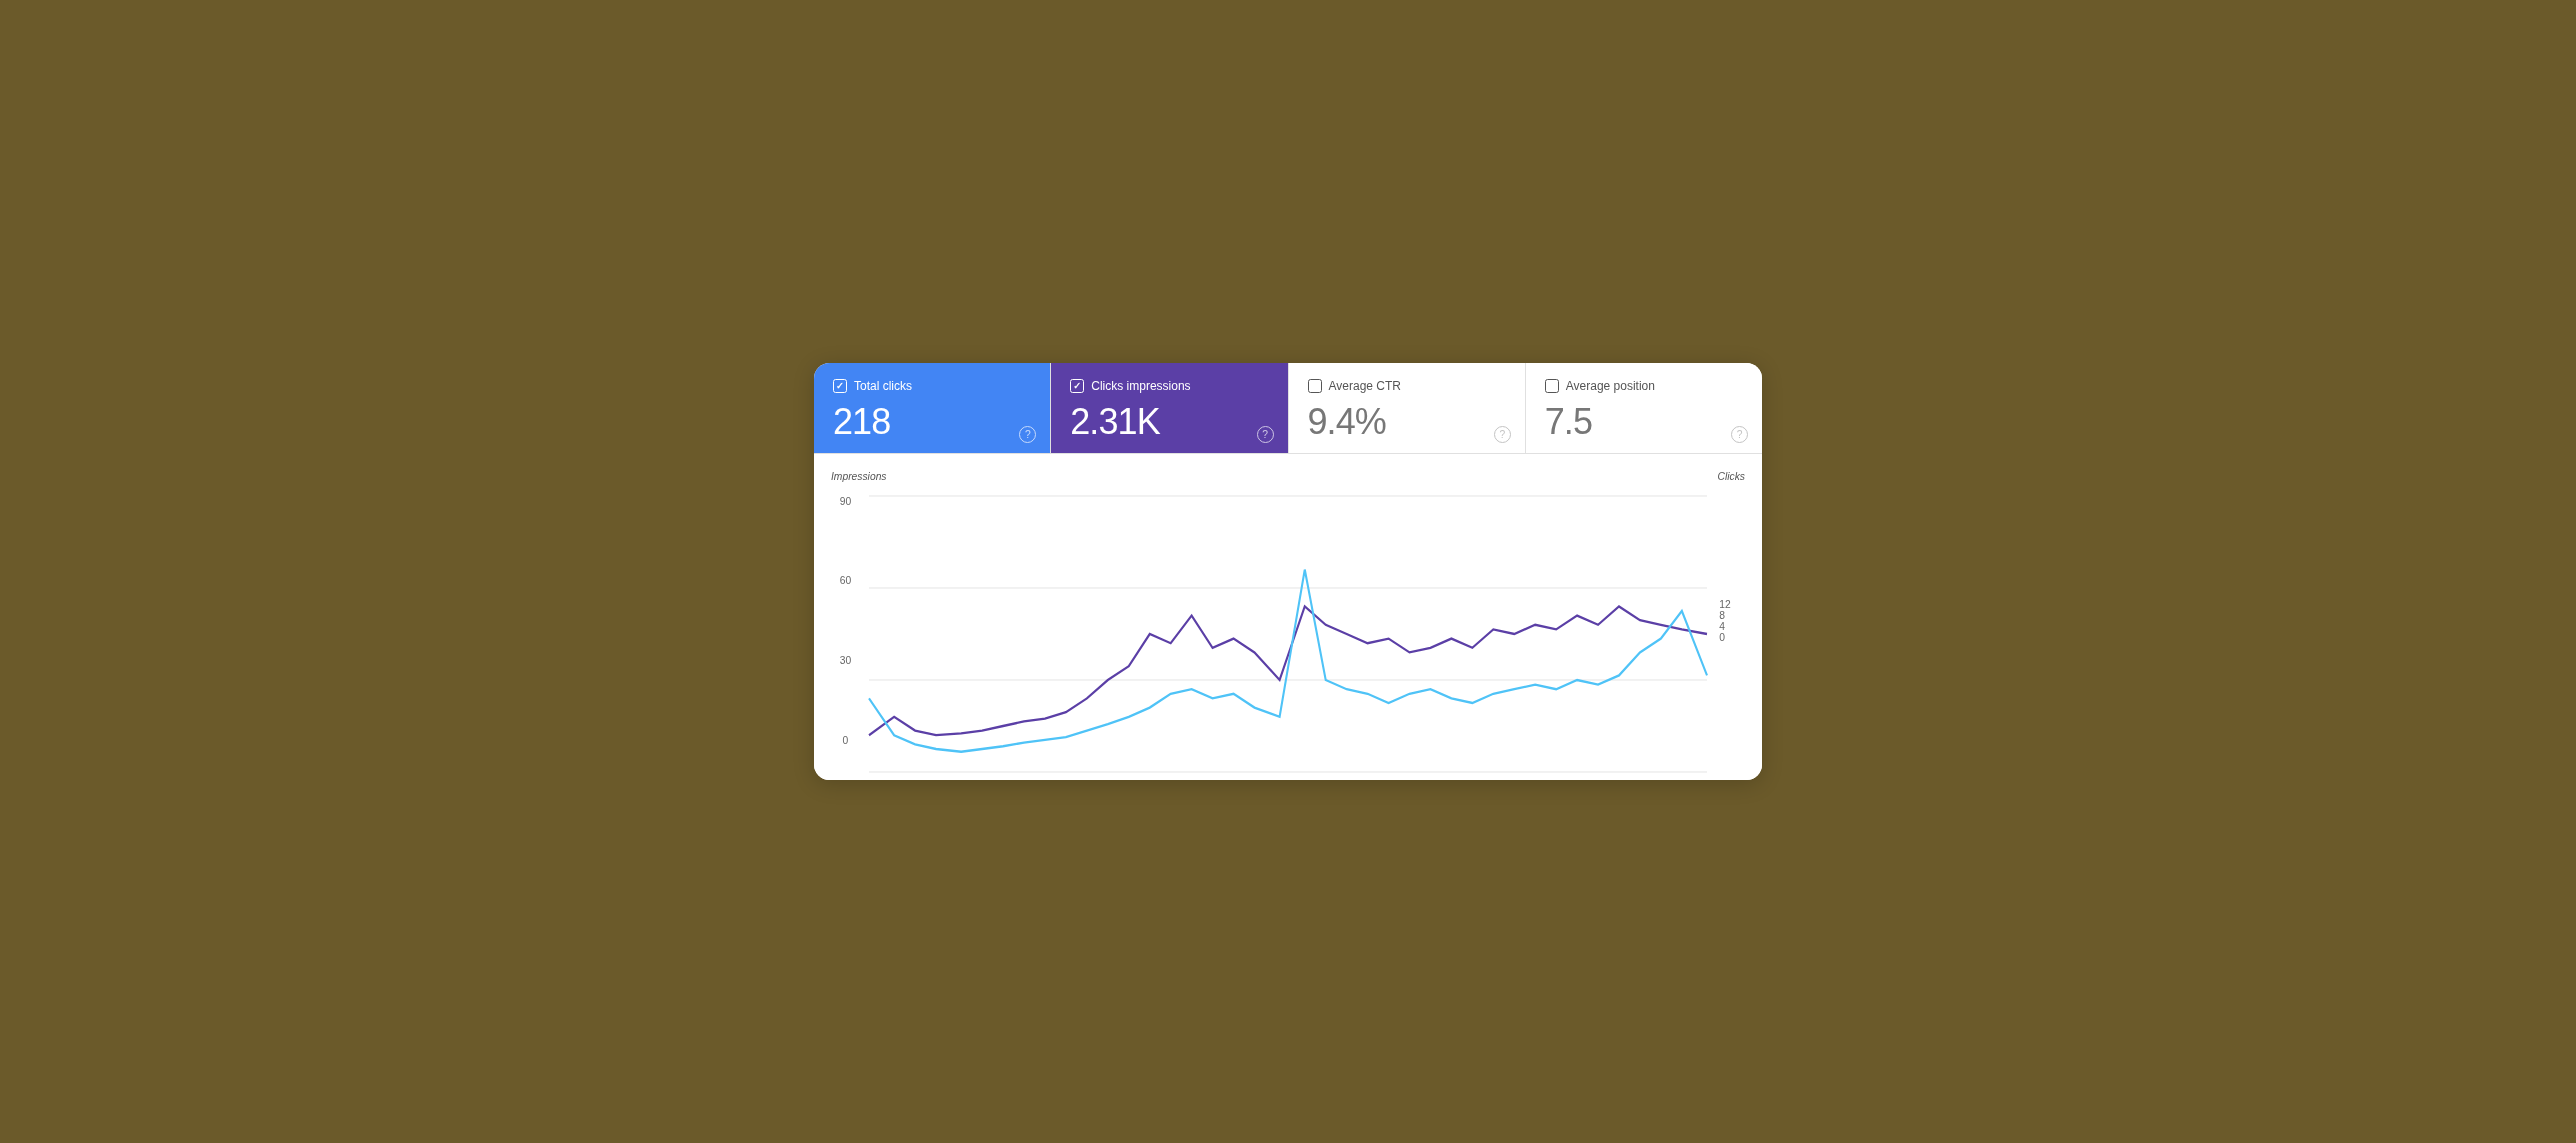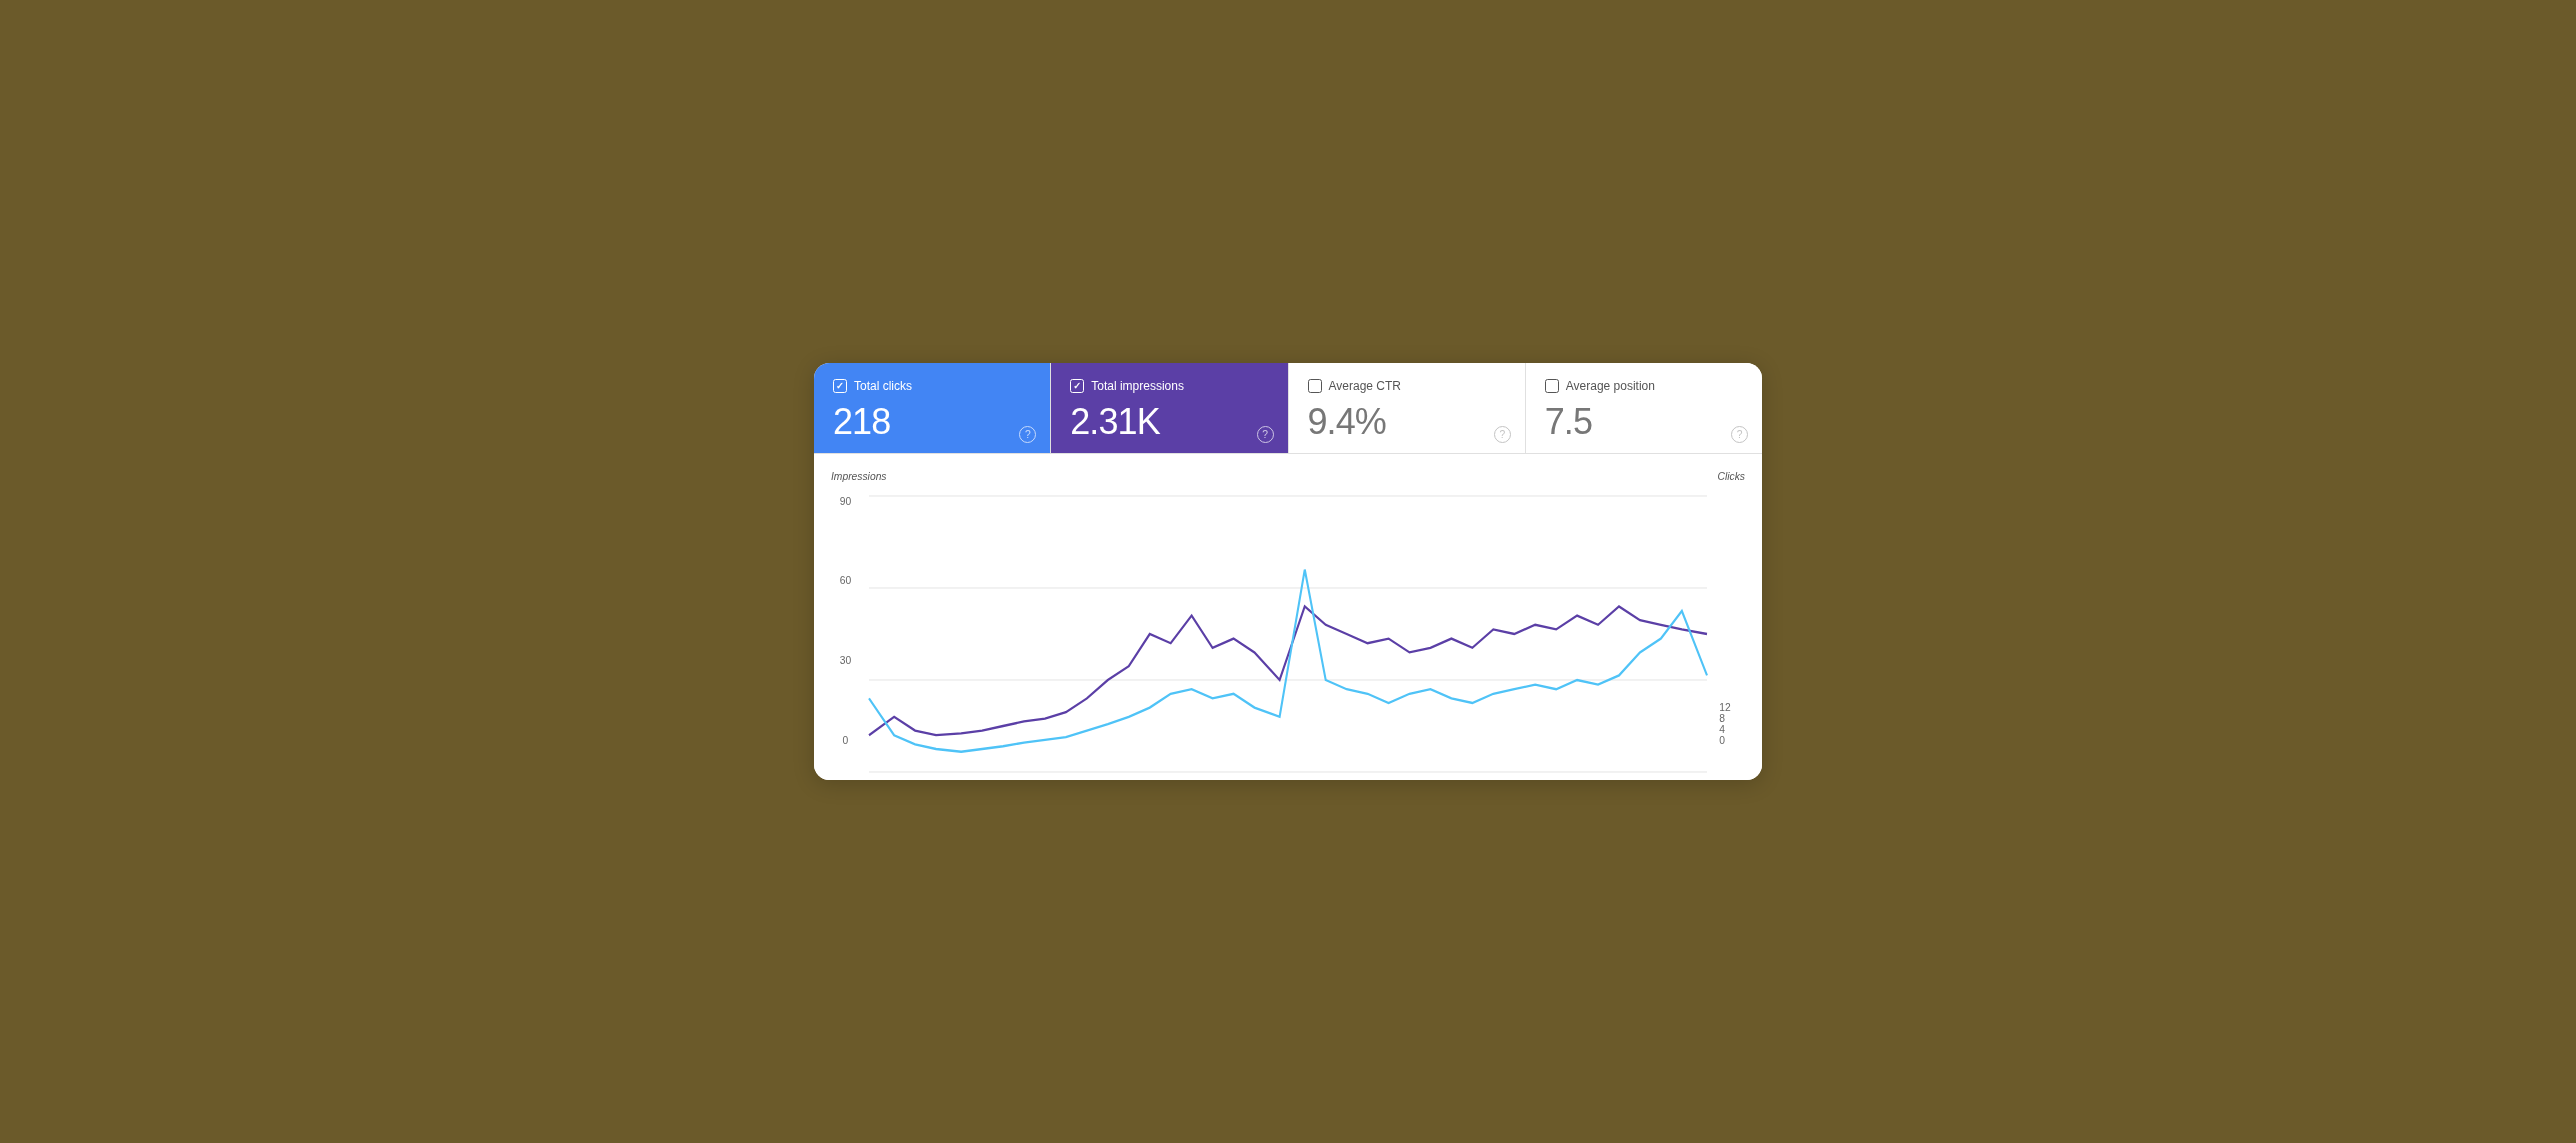--- a/index.html
+++ b/index.html
@@ -130,21 +130,21 @@
         <div class="metric-checkbox checked"></div>
         <span>Total clicks</span>
       </div>
       <div class="metric-value">218</div>
       <div class="metric-help">?</div>
     </div>
 
     <div class="metric-tile active-purple">
       <div class="metric-label-row">
         <div class="metric-checkbox checked"></div>
-        <span>Total impressions</span>
+        <span>Clicks impressions</span>
       </div>
       <div class="metric-value">2.31K</div>
       <div class="metric-help">?</div>
     </div>
 
     <div class="metric-tile inactive">
       <div class="metric-label-row">
         <div class="metric-checkbox"></div>
         <span>Average CTR</span>
       </div>
@@ -168,21 +168,21 @@
 
     <div style="position:relative; margin: 15.5px 0 0 0;">
 
       <div style="position:absolute; left:0; top:0; bottom:26px; width:34px; display:flex; flex-direction:column; justify-content:space-between; align-items:center; font-size:10.3px; color:#666; padding-right:5.2px;">
         <span>90</span>
         <span>60</span>
         <span>30</span>
         <span>0</span>
       </div>
 
-      <div style="position:absolute; right:0; top:0; bottom:26px; width:31px; display:flex; flex-direction:column; justify-content:flex-end; align-items:flex-start; font-size:10.3px; color:#666; padding-left:5.2px;">
+      <div style="position:absolute; right:0; top:0; bottom:26px; width:31px; display:flex; flex-direction:column; justify-content:center; align-items:flex-start; font-size:10.3px; color:#666; padding-left:5.2px;">
         <span>12</span>
         <span>8</span>
         <span>4</span>
         <span>0</span>
       </div>
 
       <div style="margin: 0 38px; position:relative;">
         <svg id="chart-svg" width="100%" height="276" viewBox="0 0 1000 300" preserveAspectRatio="none" style="display:block; overflow:visible;">
 
           <line x1="0" y1="0" x2="1000" y2="0" stroke="#e0e0e0" stroke-width="1"></line>

